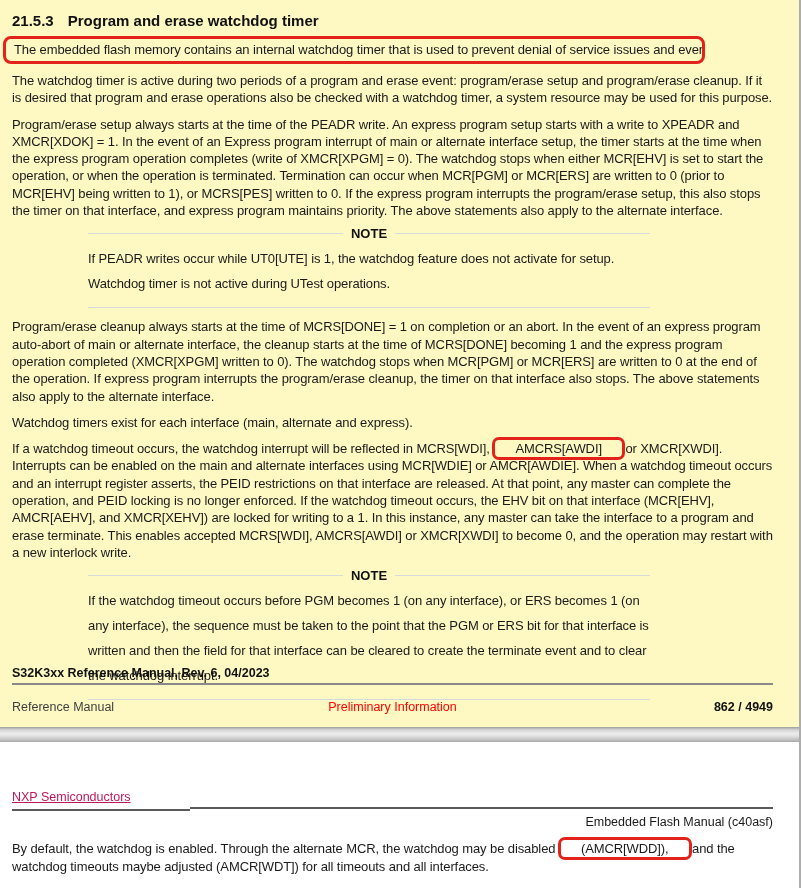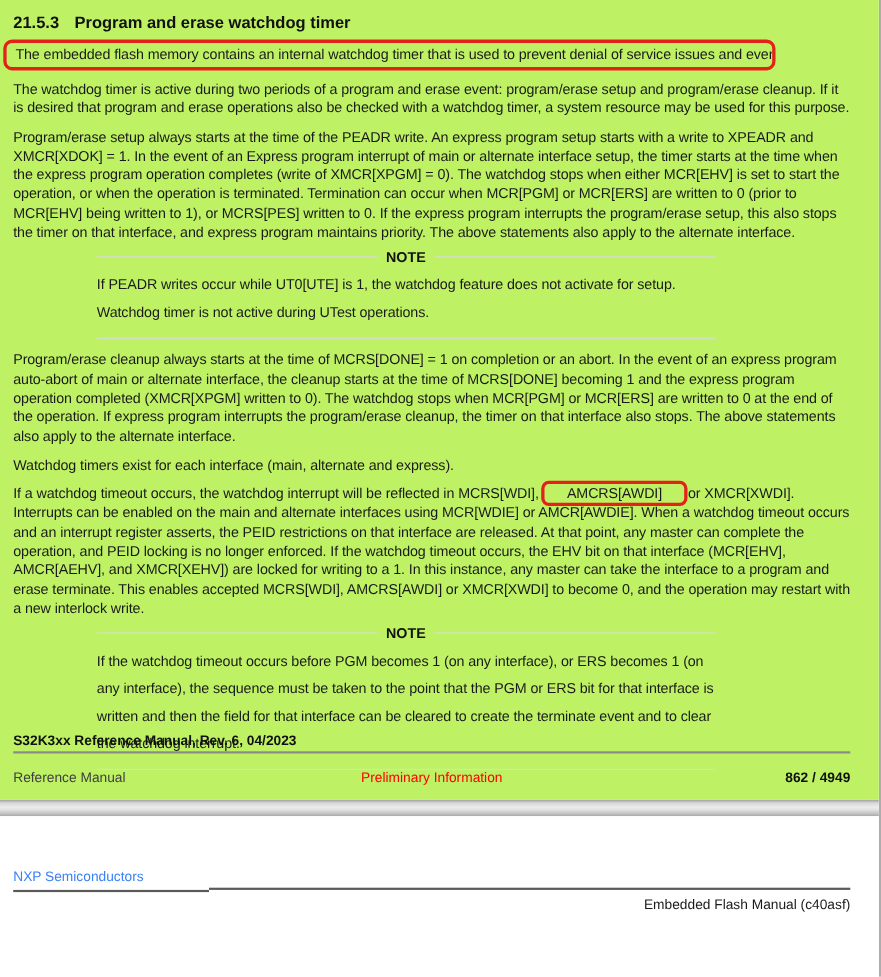--- a/index.html
+++ b/index.html
@@ -16,21 +16,21 @@
     border-right: 2px solid #adadad;
     background: #ffffff;
     overflow: hidden;
   }
   
   .page1 {
     position: relative;
     width: 100%; height: 727px;
     padding: 0 26px 0 12px;
     overflow: hidden;
-    background: #bef264;
+    background: #fef9c3;
   }
   .section-heading {
     margin-top: 12px;
     font-size: 15px;
     font-weight: bold;
     color: #111;
   }
   .section-heading .num { margin-right: 14px; }
   .para {
     margin-top: 8px;
@@ -129,21 +129,22 @@
   .page2 {
     position: relative;
     width: 100%; height: 146px;
     background: #fff;
     overflow: hidden;
   }
   .p2-header-left {
     position: absolute;
     left: 12px; top: 48px;
     font-size: 12.5px;
-    color: #3b82f6;
+    color: #be185d;
+    text-decoration: underline;
   }
   .p2-rule-left {
     position: absolute;
     left: 12px; top: 67px;
     width: 178px; height: 2px;
     background: #5a5a5a;
   }
   .p2-rule-right {
     position: absolute;
     left: 190px; right: 26px; top: 65px;
@@ -224,16 +225,17 @@
 
   <div class="page-separator"></div>
 
   <div class="page2">
 
     <div class="p2-header-left">NXP Semiconductors</div>
     <div class="p2-rule-left"></div>
     <div class="p2-rule-right"></div>
     <div class="p2-header-right">Embedded Flash Manual (c40asf)</div>
 
+    <p class="p2-para"><span>By default, the watchdog is enabled. Through the alternate MCR, the watchdog may be disabled </span><span class="inline-redbox"><span>(AMCR[WDD]),</span></span><span> and the watchdog timeouts maybe adjusted (AMCR[WDT]) for all timeouts and all interfaces.</span></p>
 
   </div>
 
 </div>
 
 </body></html>

